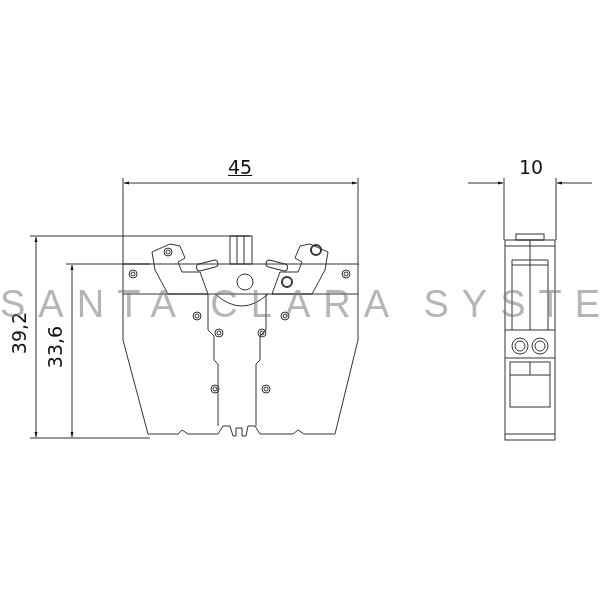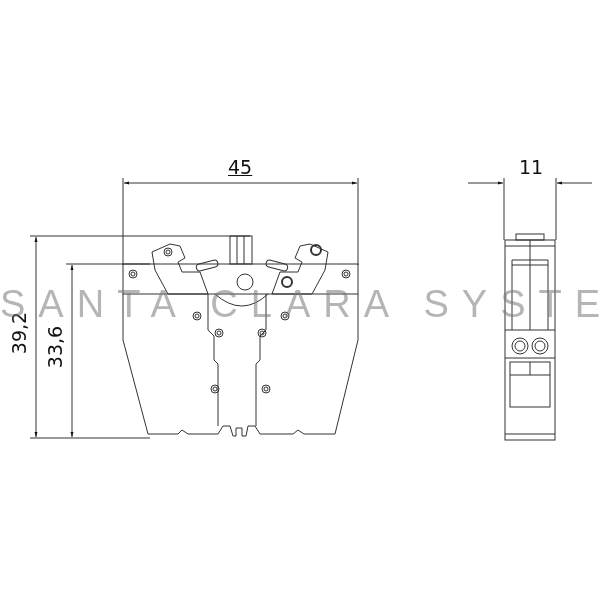--- a/index.html
+++ b/index.html
@@ -94,15 +94,15 @@
     <rect x="510" y="362" width="40" height="45"></rect>
     <line x1="510" y1="375" x2="550" y2="375"></line>
     <line x1="530" y1="362" x2="530" y2="375"></line>
     <line x1="505" y1="434" x2="555" y2="434"></line>
   </g>
 </svg>
 
 <div class="dim-text" style="left:228px;top:156px;text-decoration:underline;">45</div>
 <div class="dim-text" style="left:-2px;top:322px;transform:rotate(-90deg);">39,2</div>
 <div class="dim-text" style="left:34px;top:336px;transform:rotate(-90deg);">33,6</div>
-<div class="dim-text" style="left:519px;top:156px;">11</div>
+<div class="dim-text" style="left:519px;top:156px;">10</div>
 
 <div class="watermark">SANTA CLARA SYSTEMS</div>
 
 </body></html>

